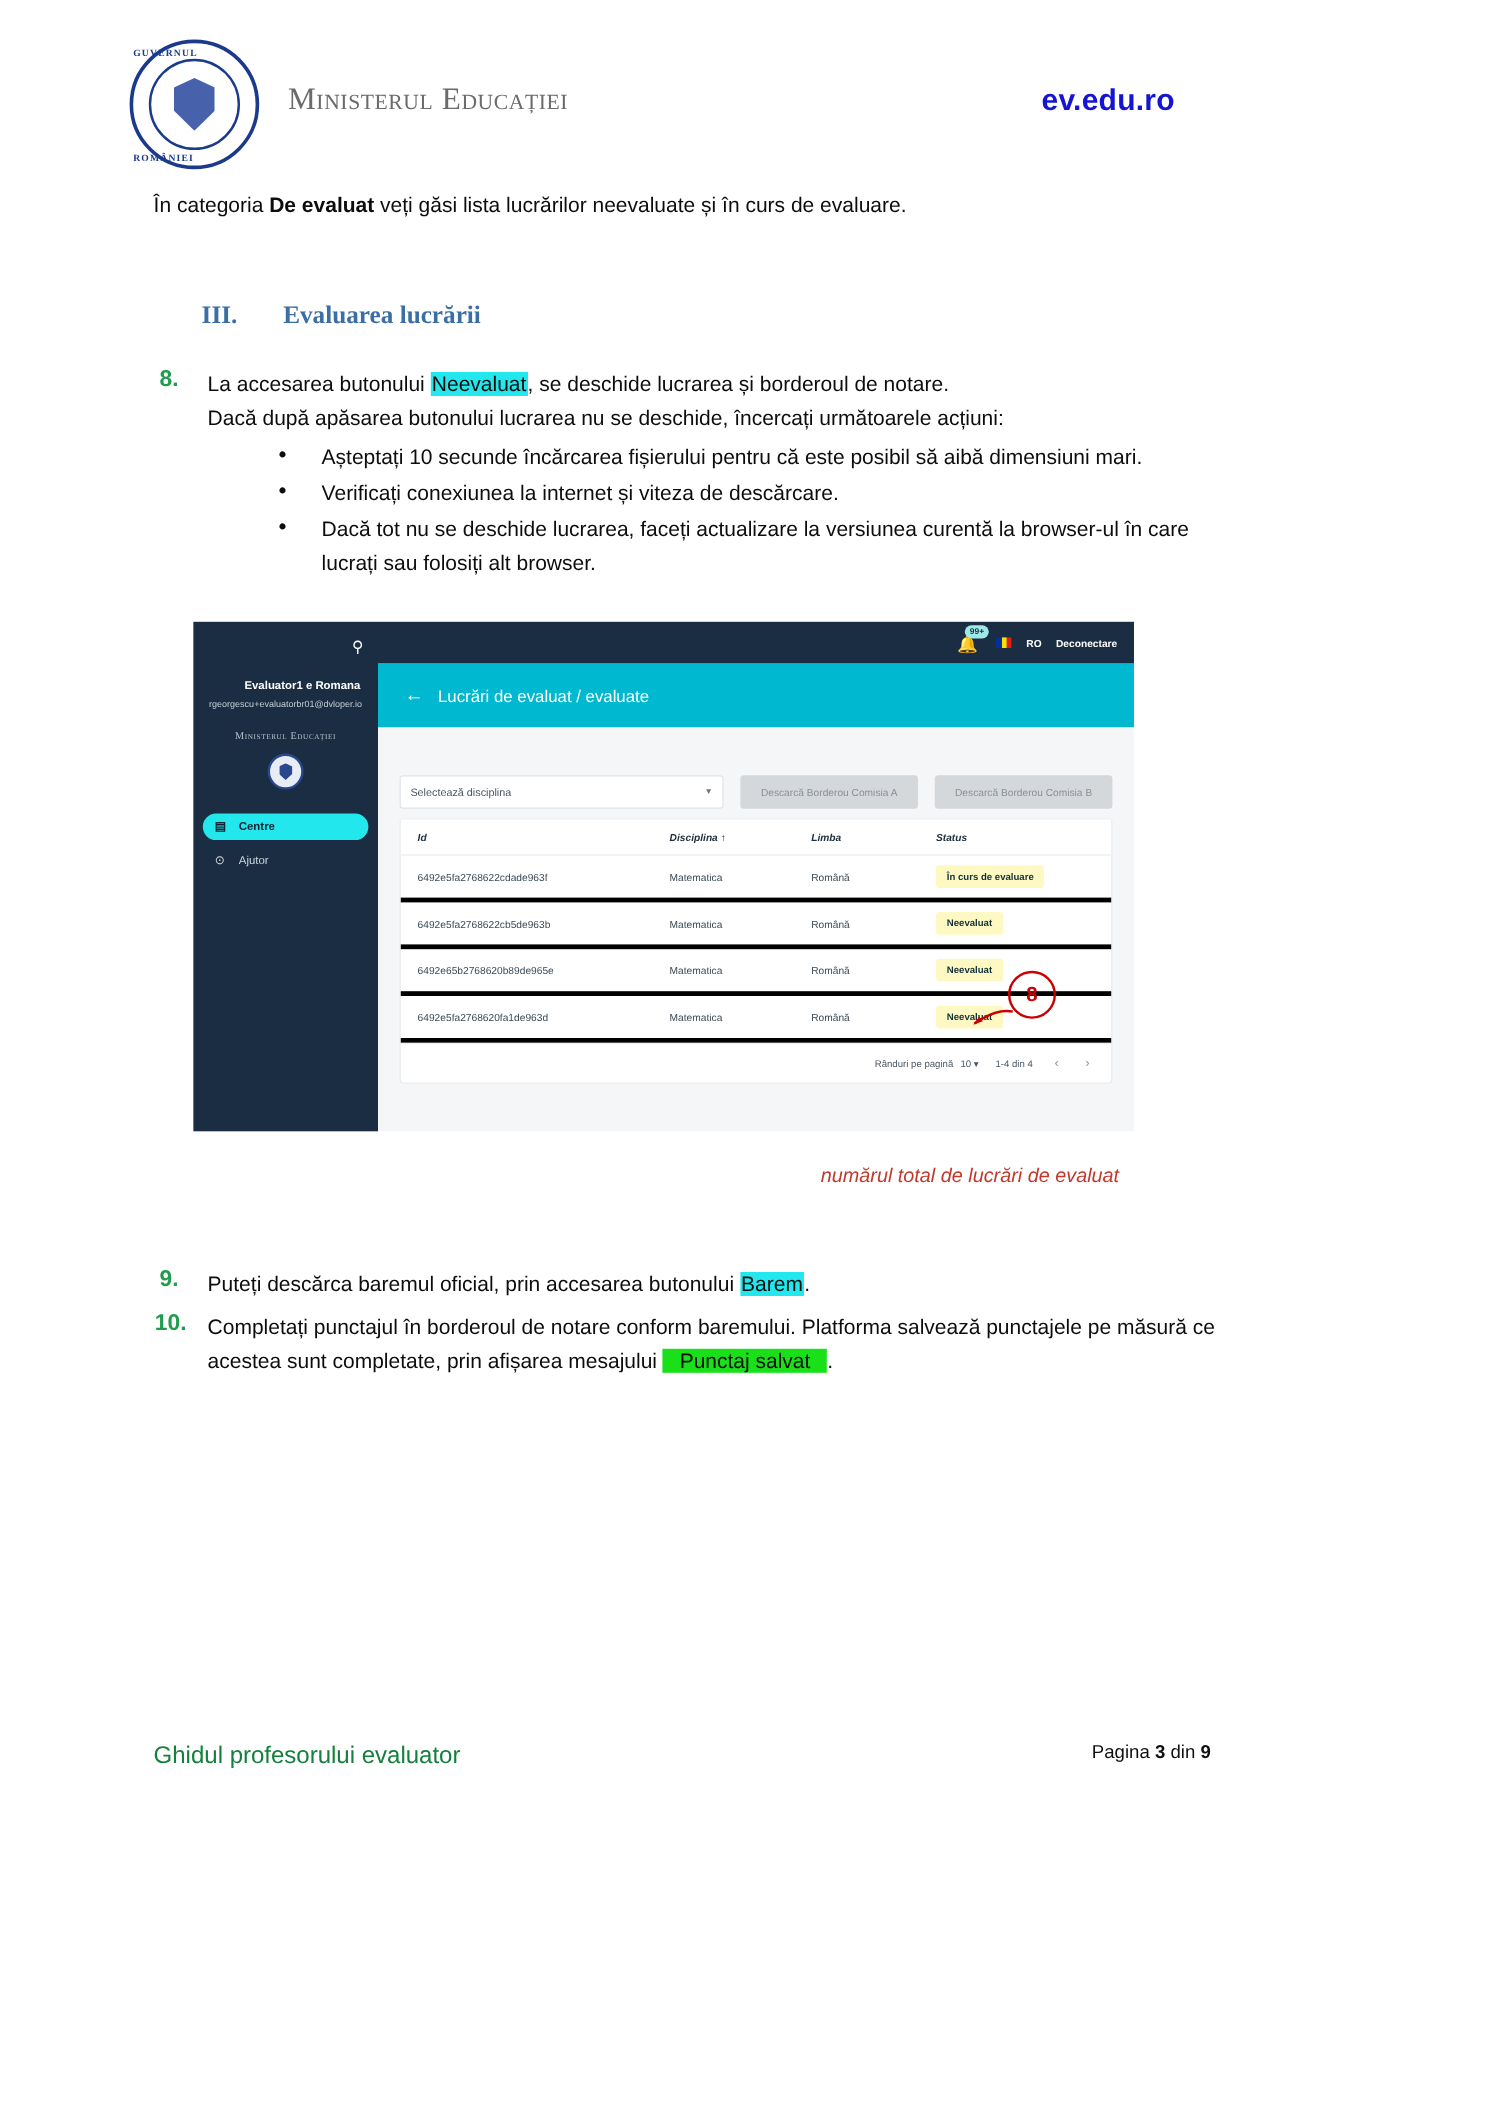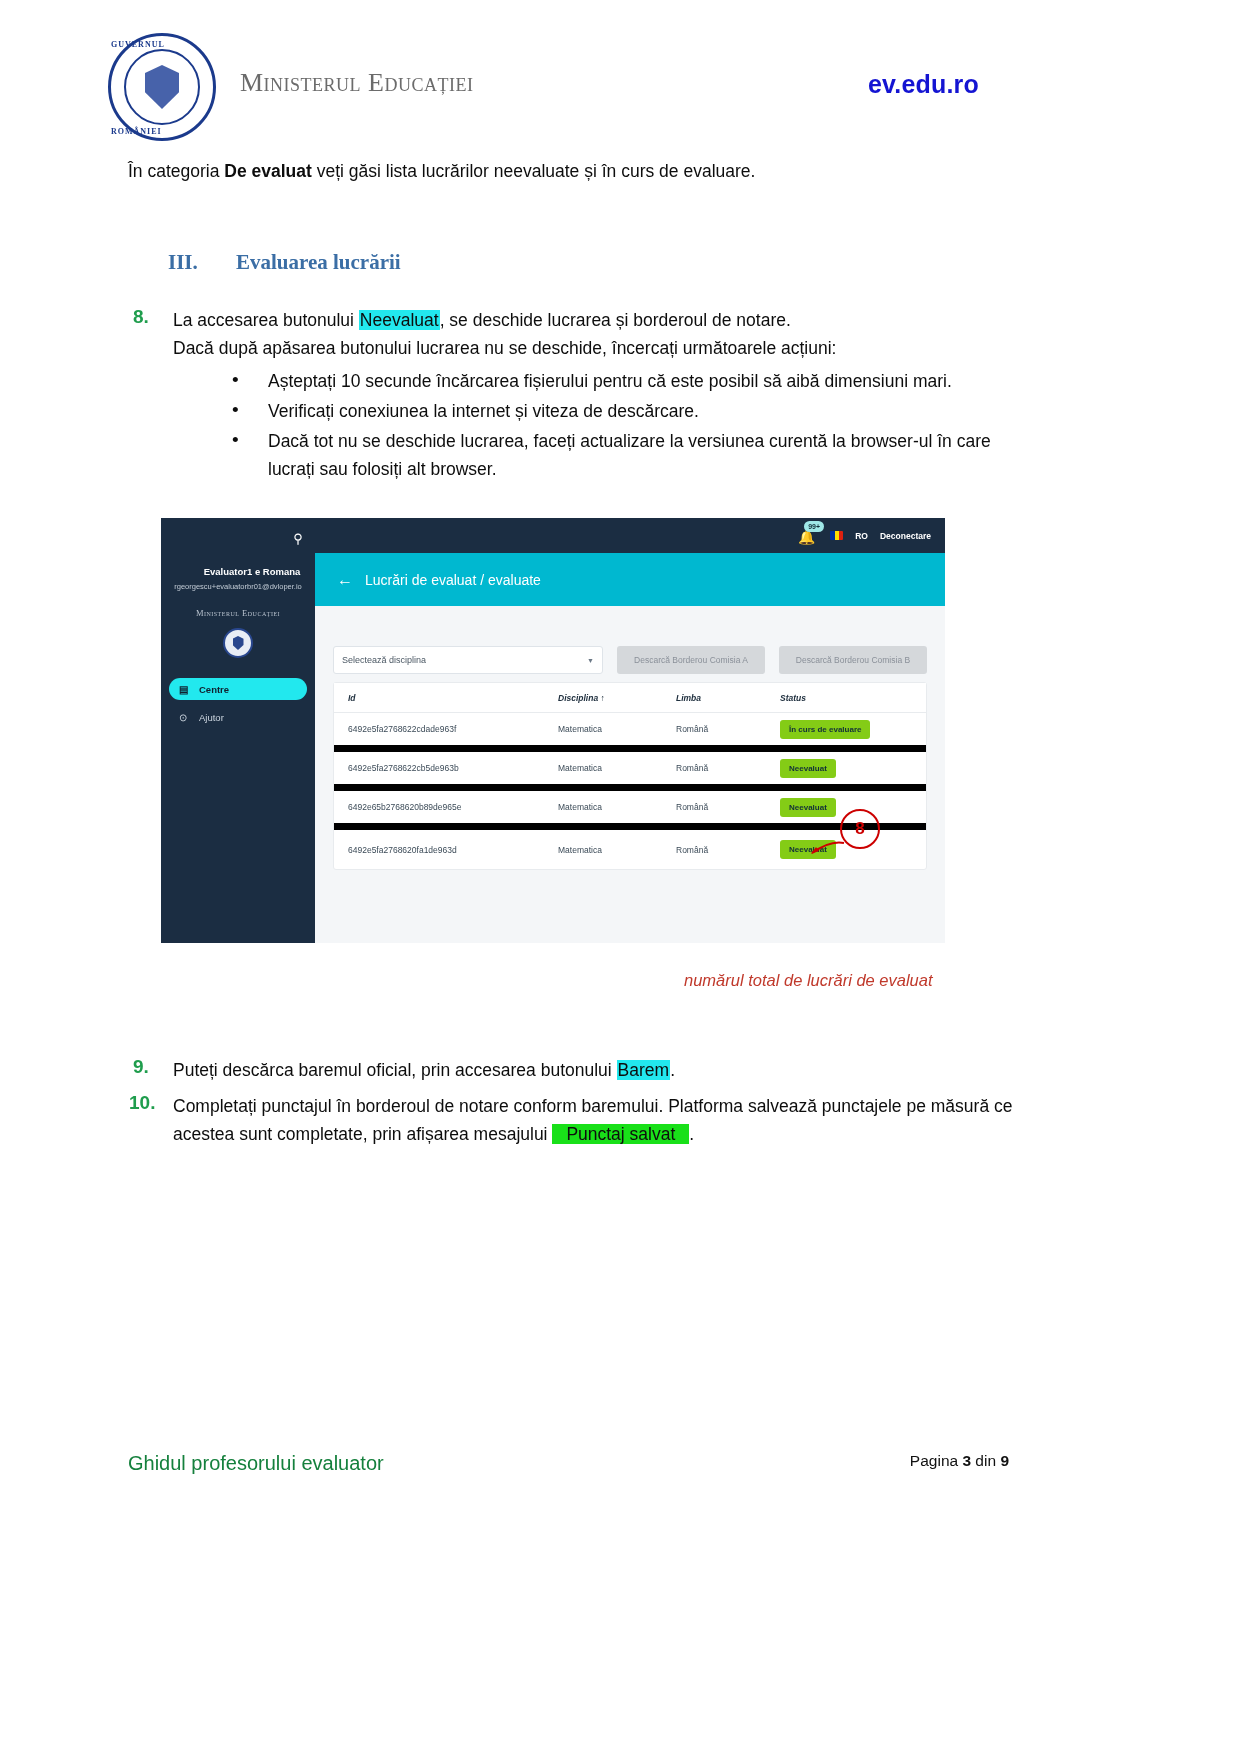--- a/index.html
+++ b/index.html
@@ -207,32 +207,32 @@
     display:flex; align-items:center; justify-content:center;
     font-size:8.5px; color:#8a9099; padding:0 12px; min-width:148px;
   }
 
   .app-table {
     position:absolute; left:18px; top:164px; right:18px;
     background:#ffffff; border:1px solid #e8ebee; border-radius:3px;
   }
   .tr {
     display:flex; align-items:center; height:39px;
-    border-bottom:7px solid #000000; padding:0 0 0 14px;
+    border-bottom:4px solid #000000; padding:0 0 0 14px;
   }
   .tr.head { height:30px; border-bottom:1px solid #e8ebee; background:#ffffff; }
   .tr.head .td { font-weight:bold; font-size:8.5px; color:#20303f;font-style:italic; }
   .tr:last-child { border-bottom:none; }
   .td { font-size:8.5px; color:#3b4busy; color:#3b4a57; }
   .c-id { width:210px; }
   .c-disc { width:118px; }
   .c-lang { width:104px; }
   .c-status { flex:1; }
   .pill {
-    display:inline-block; background:#84cc16; color:#123038;
+    display:inline-block; background:#fef9c3; color:#123038;
     font-size:8px; font-weight:bold; border-radius:3px; padding:5px 9px;
   }
   .tfoot {
     display:flex; align-items:center; justify-content:flex-end;
     height:33px; gap:14px; padding-right:14px;
     font-size:8px; color:#4a5763; border-top:1px solid #edf0f2;
   }
   .tfoot .rpp-val { display:inline-block; margin-left:6px; }
   .pager-btn { color:#8d98a3; font-size:11px; padding:0 4px; }
 
@@ -389,20 +389,26 @@
         <div class="td c-status"><span class="pill">Neevaluat</span></div>
       </div>
 
       <div class="tr">
         <div class="td c-id">6492e5fa2768620fa1de963d</div>
         <div class="td c-disc">Matematica</div>
         <div class="td c-lang">Română</div>
         <div class="td c-status"><span class="pill">Neevaluat</span></div>
       </div>
 
+      <div class="tfoot">
+        <span><span>Rânduri pe pagină</span><span class="rpp-val">10</span> ▾</span>
+        <span>1-4 din 4</span>
+        <span class="pager-btn">‹</span>
+        <span class="pager-btn">›</span>
+      </div>
     </div>
 
   </div>
 </div>
 
 <svg class="callout-arrow" viewBox="0 0 38 16">
   <path d="M36 3 C26 1, 14 6, 4 13" stroke="#cc0000" stroke-width="2" fill="none"></path>
   <path d="M3 14 L11 11 L8 7 Z" fill="#cc0000"></path>
 </svg>
 <div class="callout-circle">8</div>

